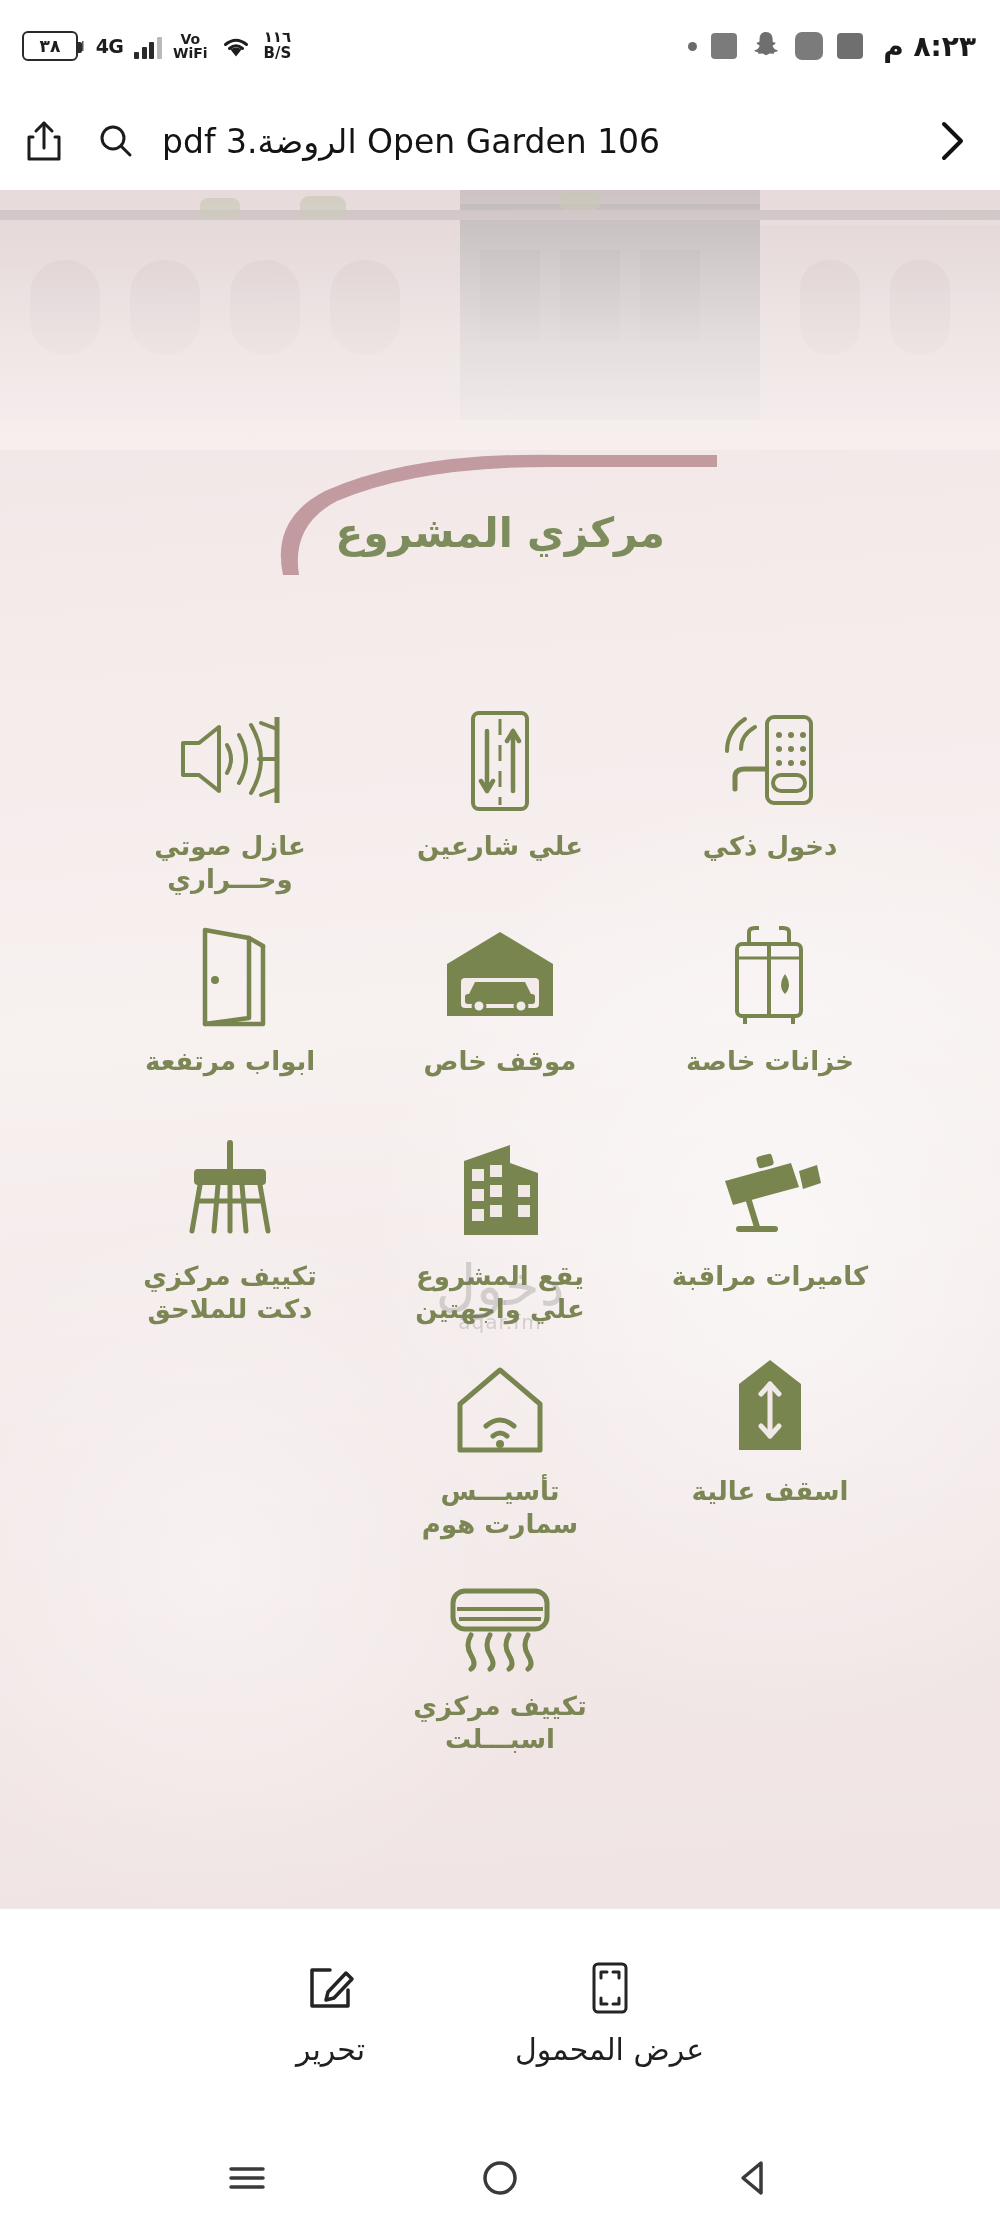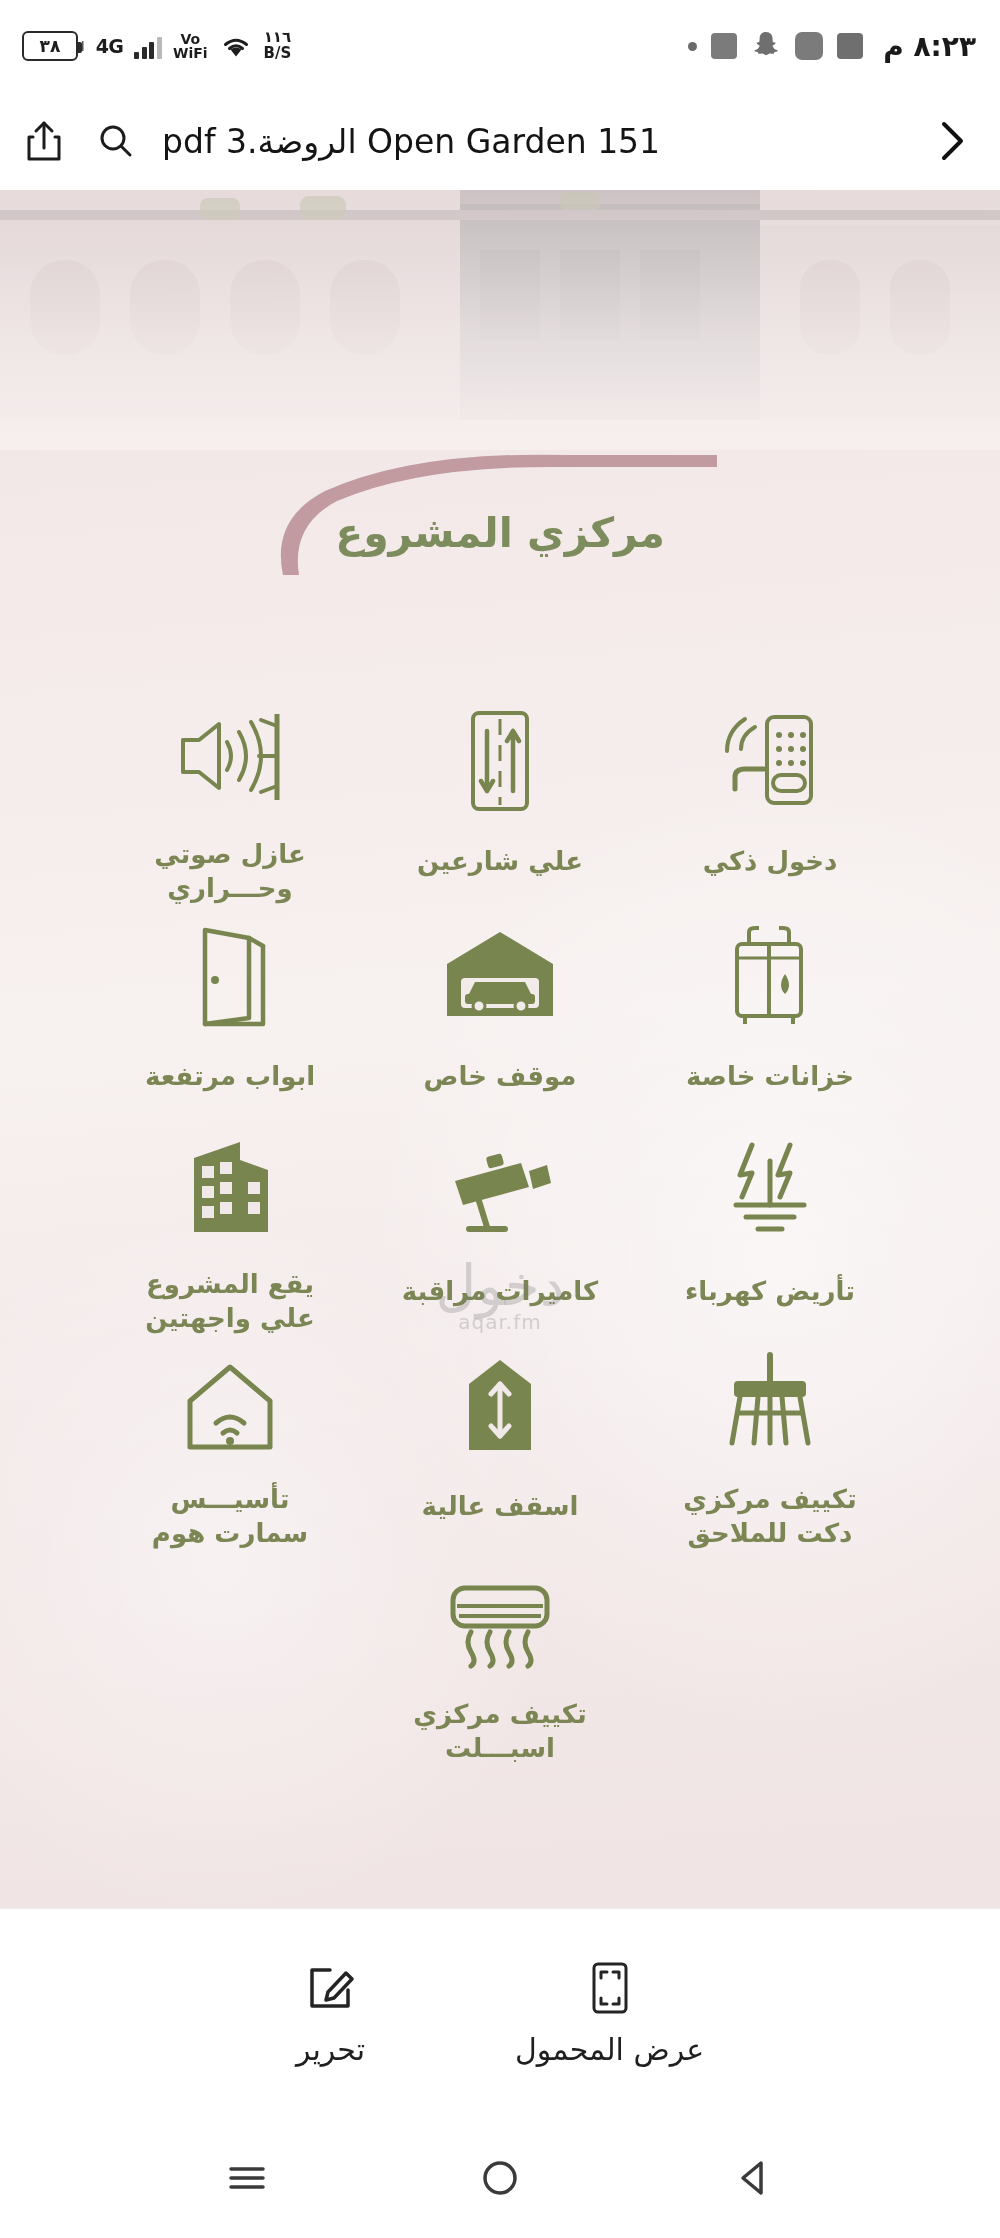--- a/index.html
+++ b/index.html
@@ -187,21 +187,21 @@
     padding-top: 10px;
   }
   .cell .ico {
     height: 122px;
     display: flex;
     align-items: center;
     justify-content: center;
     color: #79854f;
   }
   .cell .lbl {
-    margin-top: 23px;
+    margin-top: 8px;
     font-size: 26px;
     font-weight: 700;
     line-height: 1.28;
     color: #7c8654;
     text-align: center;
     white-space: pre-line;
     font-family: "DejaVu Sans", sans-serif;
   }
   .cell.last-row { grid-column: 2; }
 
@@ -318,21 +318,21 @@
         <path d="M11 12 L19 4 L27 12" stroke="#1c1c1c" stroke-width="3" fill="none" stroke-linecap="round" stroke-linejoin="round"></path>
         <path d="M8 18 L4 18 L4 40 L34 40 L34 18 L30 18" stroke="#1c1c1c" stroke-width="3" fill="none" stroke-linecap="round" stroke-linejoin="round"></path>
       </svg>
     </div>
     <div class="tb-icon">
       <svg width="40" height="40" viewBox="0 0 40 40">
         <circle cx="17" cy="17" r="11" stroke="#1c1c1c" stroke-width="3" fill="none"></circle>
         <path d="M25 25 L34 34" stroke="#1c1c1c" stroke-width="3" stroke-linecap="round"></path>
       </svg>
     </div>
-    <div class="tb-title">Open Garden 151 الروضة.pdf 3</div>
+    <div class="tb-title">Open Garden 106 الروضة.pdf 3</div>
     <div class="tb-next">
       <svg width="40" height="46" viewBox="0 0 40 46">
         <path d="M13 6 L30 23 L13 40" stroke="#111" stroke-width="4" fill="none" stroke-linecap="round" stroke-linejoin="round"></path>
       </svg>
     </div>
   </div>
 
   <div class="docarea">
     <div class="page">
 
@@ -468,33 +468,20 @@
               <path d="M30 10 L74 18 L74 98 L30 104 Z" stroke="#79854f" stroke-width="4.5" fill="none" stroke-linejoin="round"></path>
               <line x1="30" y1="104" x2="88" y2="104" stroke="#79854f" stroke-width="4.5" stroke-linecap="round"></line>
               <line x1="74" y1="18" x2="88" y2="26" stroke="#79854f" stroke-width="4.5" stroke-linecap="round"></line>
               <line x1="88" y1="26" x2="88" y2="104" stroke="#79854f" stroke-width="4.5"></line>
               <circle cx="40" cy="60" r="4" fill="#79854f"></circle>
             </svg>
           </div>
           <div class="lbl">ابواب مرتفعة</div>
         </div>
 
-        <div class="cell">
-          <div class="ico">
-            <svg width="120" height="112" viewBox="0 0 120 112">
-              <path d="M42 10 L30 40 L42 38 L32 62" stroke="#79854f" stroke-width="5" fill="none" stroke-linecap="round" stroke-linejoin="round"></path>
-              <path d="M80 10 L68 40 L80 38 L70 62" stroke="#79854f" stroke-width="5" fill="none" stroke-linecap="round" stroke-linejoin="round"></path>
-              <line x1="60" y1="26" x2="60" y2="70" stroke="#79854f" stroke-width="5" stroke-linecap="round"></line>
-              <line x1="26" y1="70" x2="94" y2="70" stroke="#79854f" stroke-width="5" stroke-linecap="round"></line>
-              <line x1="36" y1="82" x2="84" y2="82" stroke="#79854f" stroke-width="5" stroke-linecap="round"></line>
-              <line x1="48" y1="94" x2="72" y2="94" stroke="#79854f" stroke-width="5" stroke-linecap="round"></line>
-            </svg>
-          </div>
-          <div class="lbl">تأريض كهرباء</div>
-        </div>
 
         <div class="cell">
           <div class="ico">
             <svg width="130" height="112" viewBox="0 0 130 112">
               <path d="M20 46 L86 28 L94 52 L28 70 Z" fill="#79854f"></path>
               <path d="M94 36 L112 30 L116 48 L98 54 Z" fill="#79854f"></path>
               <rect x="52" y="20" width="16" height="12" rx="3" fill="#79854f" transform="rotate(-15 60 26)"></rect>
               <path d="M44 66 L52 92" stroke="#79854f" stroke-width="6" stroke-linecap="round"></path>
               <path d="M34 94 L70 94" stroke="#79854f" stroke-width="6" stroke-linecap="round"></path>
             </svg>

